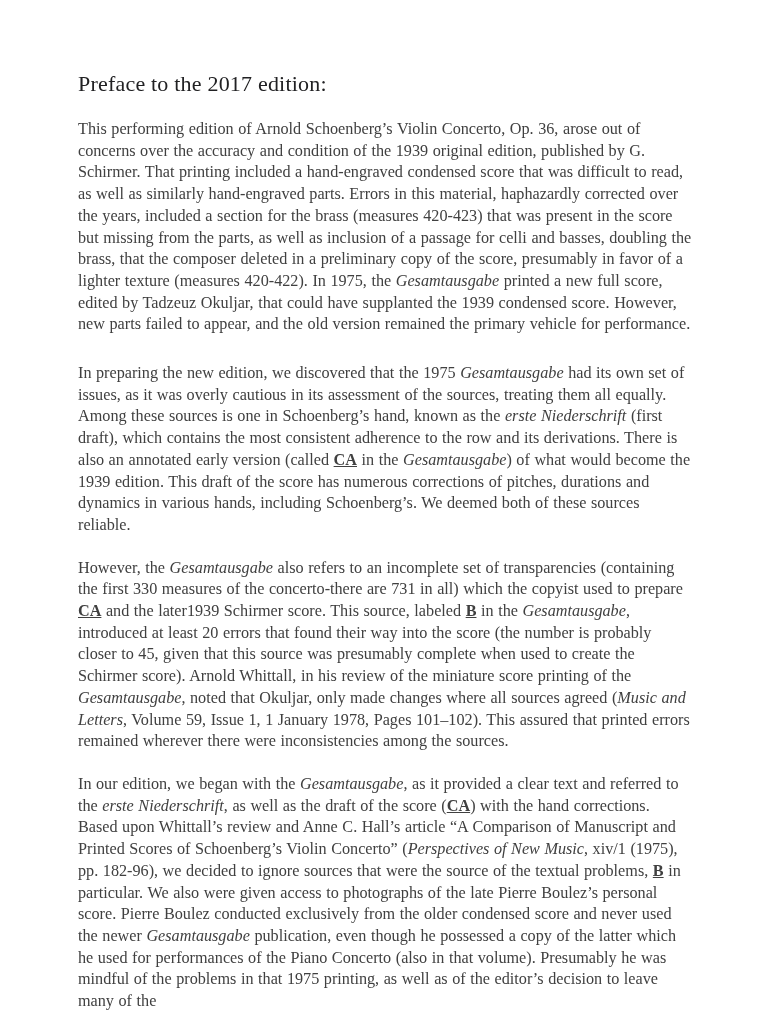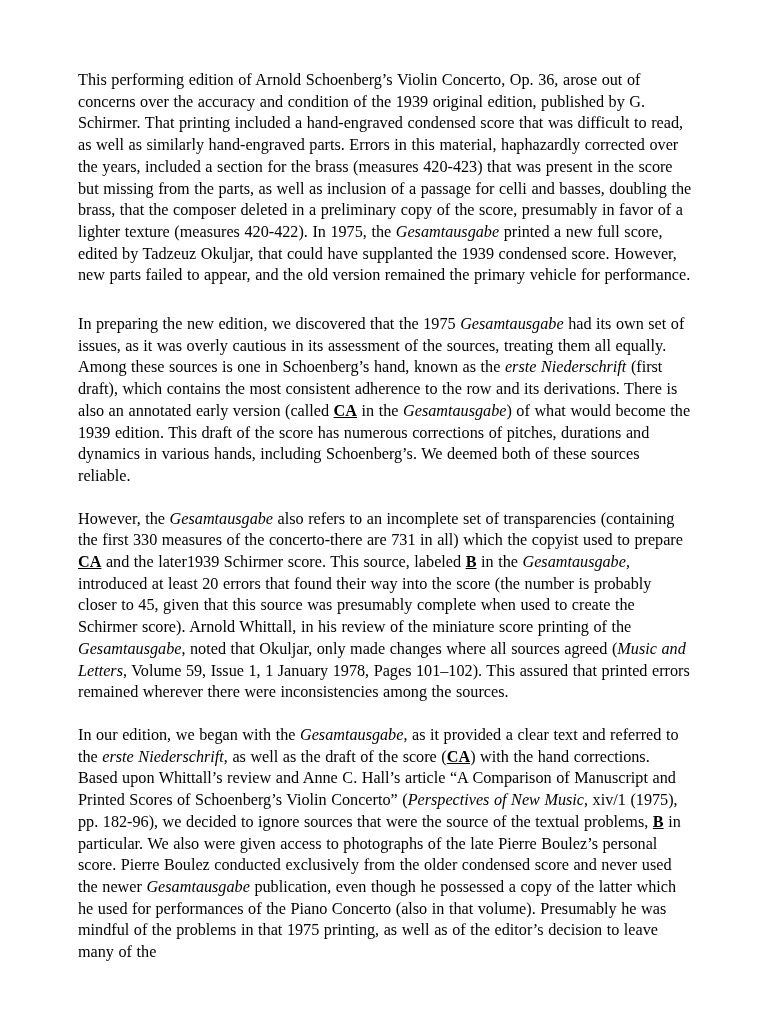--- a/index.html
+++ b/index.html
@@ -25,37 +25,38 @@
     font-size: 22px;
     font-weight: 400;
     line-height: 28px;
     letter-spacing: 0.2px;
     color: #212123;
     margin: 0 0 21px 0;
   }
   .doc-body p {
     font-size: 16.2px;
     line-height: 21.7px;
-    color: #000000;
+    color: #404040;
     margin: 0 0 21px 0;
     text-align: left;
     word-spacing: 0.5px;
   }
   
   .doc-body p:nth-child(2) {
     margin-top: 27px;
   }
   .it { font-style: italic; }
   .bd { font-weight: bold; text-decoration: underline; }
 </style>
 </head>
 <body>
 
 <div class="page">
   <div class="content">
+    <h1 class="doc-title">Preface to the 2017 edition:</h1>
     <div class="doc-body">
         <p><span>This performing edition of Arnold Schoenberg’s Violin Concerto, Op. 36, arose out of concerns over the accuracy and condition of the 1939 original edition, published by G. Schirmer. That printing included a hand-engraved condensed score that was difficult to read, as well as similarly hand-engraved parts. Errors in this material, haphazardly corrected over the years, included a section for the brass (measures 420-423) that was present in the score but missing from the parts, as well as inclusion of a passage for celli and basses, doubling the brass, that the composer deleted in a preliminary copy of the score, presumably in favor of a lighter texture (measures 420-422). In 1975, the </span><span class="it">Gesamtausgabe</span><span> printed a new full score, edited by Tadzeuz Okuljar, that could have supplanted the 1939 condensed score. However, new parts failed to appear, and the old version remained the primary vehicle for performance.</span></p>
         <p><span>In preparing the new edition, we discovered that the 1975 </span><span class="it">Gesamtausgabe</span><span> had its own set of issues, as it was overly cautious in its assessment of the sources, treating them all equally. Among these sources is one in Schoenberg’s hand, known as the </span><span class="it">erste Niederschrift</span><span> (first draft), which contains the most consistent adherence to the row and its derivations. There is also an annotated early version (called </span><span class="bd">CA</span><span> in the </span><span class="it">Gesamtausgabe</span><span>) of what would become the 1939 edition. This draft of the score has numerous corrections of pitches, durations and dynamics in various hands, including Schoenberg’s. We deemed both of these sources reliable.</span></p>
         <p><span>However, the </span><span class="it">Gesamtausgabe</span><span> also refers to an incomplete set of transparencies (containing the first 330 measures of the concerto-there are 731 in all) which the copyist used to prepare </span><span class="bd">CA</span><span> and the later1939 Schirmer score. This source, labeled </span><span class="bd">B</span><span> in the </span><span class="it">Gesamtausgabe</span><span>, introduced at least 20 errors that found their way into the score (the number is probably closer to 45, given that this source was presumably complete when used to create the Schirmer score). Arnold Whittall, in his review of the miniature score printing of the </span><span class="it">Gesamtausgabe</span><span>, noted that Okuljar, only made changes where all sources agreed (</span><span class="it">Music and Letters</span><span>, Volume 59, Issue 1, 1 January 1978, Pages 101–102). This assured that printed errors remained wherever there were inconsistencies among the sources.</span></p>
         <p><span>In our edition, we began with the </span><span class="it">Gesamtausgabe</span><span>, as it provided a clear text and referred to the </span><span class="it">erste Niederschrift</span><span>, as well as the draft of the score (</span><span class="bd">CA</span><span>) with the hand corrections. Based upon Whittall’s review and Anne C. Hall’s article “A Comparison of Manuscript and Printed Scores of Schoenberg’s Violin Concerto” (</span><span class="it">Perspectives of New Music</span><span>, xiv/1 (1975), pp. 182-96), we decided to ignore sources that were the source of the textual problems, </span><span class="bd">B</span><span> in particular. We also were given access to photographs of the late Pierre Boulez’s personal score. Pierre Boulez conducted exclusively from the older condensed score and never used the newer </span><span class="it">Gesamtausgabe</span><span> publication, even though he possessed a copy of the latter which he used for performances of the Piano Concerto (also in that volume). Presumably he was mindful of the problems in that 1975 printing, as well as of the editor’s decision to leave many of the</span></p>
       </div>
   </div>
 </div>
 
 </body></html>

